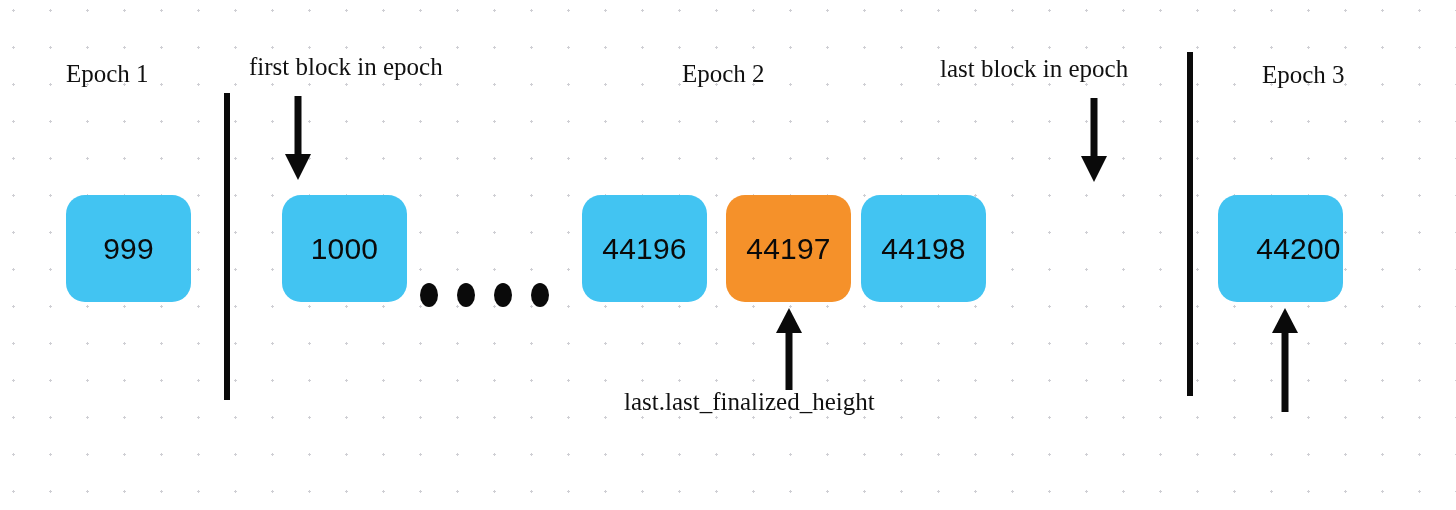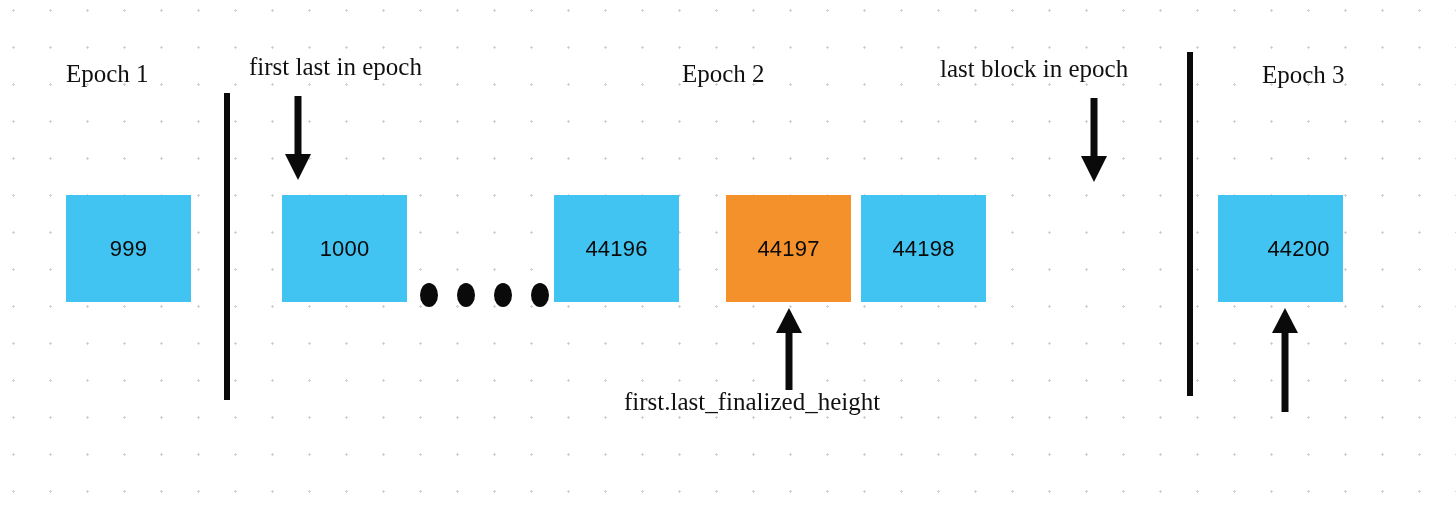--- a/index.html
+++ b/index.html
@@ -25,25 +25,26 @@
   
   .block {
     position: absolute;
     top: 195px;
     height: 107px;
     width: 125px;
     display: flex;
     align-items: center;
     justify-content: center;
     color: #0a0a0a;
-    font-size: 22px;
+    font-size: 30px;
     font-family: "Liberation Sans", sans-serif;
     letter-spacing: 0.2px;
     box-sizing: border-box;
     user-select: none;
+    border-radius: 19px;
   }
   .block.blue   { background: #42c4f2; }
   .block.orange { background: #f5912a; }
 
   
   .separator {
     position: absolute;
     width: 6px;
     background: #0a0a0a;
   }
@@ -76,29 +77,29 @@
 </head>
 <body>
 
 <div id="canvas">
 
   <div class="separator" style="left:224px; top:93px; height:307px;"></div>
   <div class="separator" style="left:1187px; top:52px; height:344px;"></div>
 
   <div class="label" style="left:66px; top:60px;">Epoch 1</div>
 
-  <div class="label" style="left:249px; top:53px;">first last in epoch</div>
+  <div class="label" style="left:249px; top:53px;">first block in epoch</div>
 
   <div class="label" style="left:682px; top:60px;">Epoch 2</div>
 
   <div class="label" style="left:940px; top:55px;">last block in epoch</div>
 
   <div class="label" style="left:1262px; top:61px;">Epoch 3</div>
 
-  <div class="label" style="left:624px; top:388px;">first.last_finalized_height</div>
+  <div class="label" style="left:624px; top:388px;">last.last_finalized_height</div>
 
 
   <div class="arrow" style="left:280px; top:96px;">
     <svg width="36" height="86" viewBox="0 0 36 86">
       <line x1="18" y1="0" x2="18" y2="66" stroke="#0a0a0a" stroke-width="7"></line>
       <polygon points="18,84 5,58 31,58" fill="#0a0a0a"></polygon>
     </svg>
   </div>
 
   <div class="arrow" style="left:1076px; top:98px;">
@@ -119,21 +120,21 @@
     <svg width="36" height="104" viewBox="0 0 36 104">
       <line x1="18" y1="104" x2="18" y2="16" stroke="#0a0a0a" stroke-width="7"></line>
       <polygon points="18,0 5,25 31,25" fill="#0a0a0a"></polygon>
     </svg>
   </div>
 
   <div class="block blue" style="left:66px;">999</div>
 
   <div class="block blue" style="left:258px;margin-left:24px;">1000</div>
 
-  <div class="block blue" style="left:554px;">44196</div>
+  <div class="block blue" style="left:582px;">44196</div>
 
   <div class="block orange" style="left:726px;">44197</div>
 
   <div class="block blue" style="left:861px;">44198</div>
 
 
   <div class="block blue" style="left:1218px;padding-left:36px;">44200</div>
 
   <div class="ellipsis-group">
     <div class="ellipsis-dot" style="left:0px;"></div>

